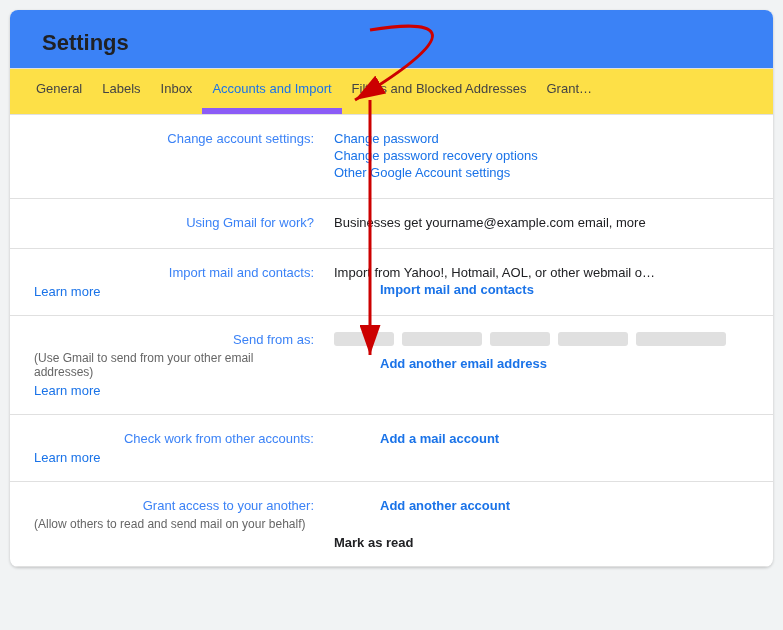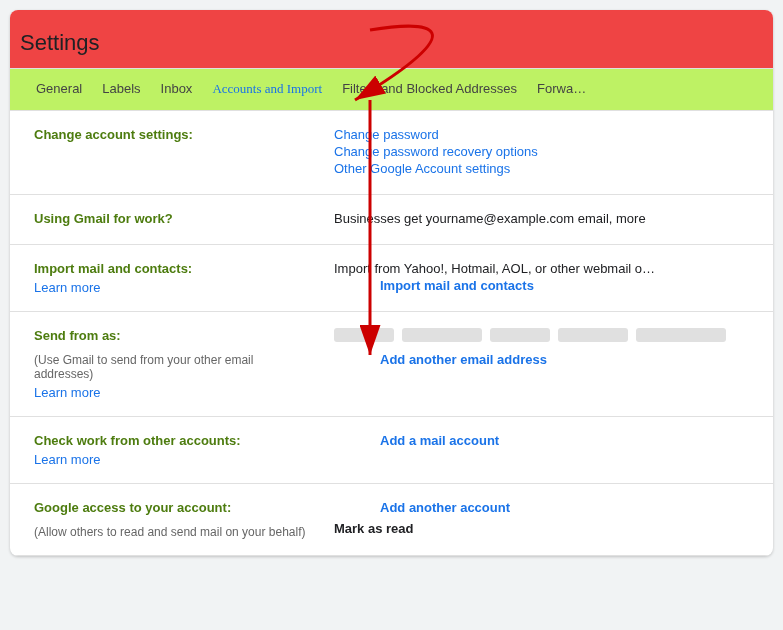--- a/index.html
+++ b/index.html
@@ -13,73 +13,73 @@
     }
     .settings-container {
       background: #fff;
       margin: 10px;
       border-radius: 8px;
       box-shadow: 0 1px 3px rgba(0,0,0,0.2);
       overflow: hidden;
     }
     .settings-title {
       font-size: 22px;
-      font-weight: normal;
+      font-weight: bold;
       color: #202124;
-      padding: 20px 24px 12px 10px;
-      background: #ef4444;
+      padding: 20px 24px 12px 32px;
+      background: #3b82f6;
       border-bottom: 1px solid #e0e0e0;
     }
     .tabs-bar {
       display: flex;
-      background: #bef264;
+      background: #fde047;
       border-bottom: 1px solid #e0e0e0;
       padding: 0 16px;
       overflow-x: hidden;
     }
     .tab {
       padding: 12px 10px;
       font-size: 13px;
       color: #444;
       cursor: pointer;
       white-space: nowrap;
       text-decoration: none;
       border-bottom: 3px solid transparent;
       margin-bottom: -1px;
     }
     .tab.active {
       color: #1a73e8;
-      border-bottom: 1px solid #8b5cf6;
+      border-bottom: 7px solid #8b5cf6;
       font-weight: 500;
-      font-family: Liberation Serif, serif;
     }
     .settings-body {
       padding: 0;
     }
     .settings-row {
       display: flex;
       border-bottom: 1px solid #e0e0e0;
       padding: 16px 24px;
       align-items: flex-start;
     }
     .row-label {
       width: 300px;
       flex-shrink: 0;
       padding-right: 20px;
     }
     .row-label-title {
-      font-weight: bold;
-      color: #4d7c0f;
+      font-weight: normal;
+      color: #3b82f6;
       font-size: 13px;
       margin-bottom: 2px;
+      text-align: right;
     }
     .row-label-sub {
       color: #666;
       font-size: 12px;
-      margin-top: 10px;
+      margin-top: 4px;
     }
     .row-content {
       flex: 1;
       color: #202124;
     }
     .link-blue {
       color: #1a73e8;
       text-decoration: none;
       cursor: pointer;
       font-size: 13px;
@@ -143,21 +143,21 @@
 <div class="page-wrapper">
   <div class="settings-container">
     <div class="settings-title">Settings</div>
 
     <div class="tabs-bar">
       <a class="tab">General</a>
       <a class="tab">Labels</a>
       <a class="tab">Inbox</a>
       <a class="tab active">Accounts and Import</a>
       <a class="tab">Filters and Blocked Addresses</a>
-      <a class="tab">Forwa…</a>
+      <a class="tab">Grant…</a>
     </div>
 
     <div class="settings-body">
 
       <div class="settings-row">
         <div class="row-label">
           <div class="row-label-title">Change account settings:</div>
         </div>
         <div class="row-content">
           <div class="content-line"><a class="link-blue">Change password</a></div>
@@ -209,26 +209,26 @@
           <div class="row-label-title">Check work from other accounts:</div>
           <a class="learn-more">Learn more</a>
         </div>
         <div class="row-content">
           <a class="link-blue-bold">Add a mail account</a>
         </div>
       </div>
 
       <div class="settings-row">
         <div class="row-label">
-          <div class="row-label-title">Google access to your account:</div>
+          <div class="row-label-title">Grant access to your another:</div>
           <div class="row-label-sub">(Allow others to read and send mail on your behalf)</div>
         </div>
         <div class="row-content">
           <div><a class="link-blue-bold">Add another account</a></div>
-          <div style="margin-top:6px;font-weight:bold;">Mark as read</div>
+          <div style="margin-top:22px;font-weight:bold;">Mark as read</div>
         </div>
       </div>
 
     </div>
   </div>
 
   <svg class="arrow-overlay" xmlns="http://www.w3.org/2000/svg">
 
     <defs>
       <marker id="arrowhead" markerWidth="10" markerHeight="7" refX="10" refY="3.5" orient="auto">

